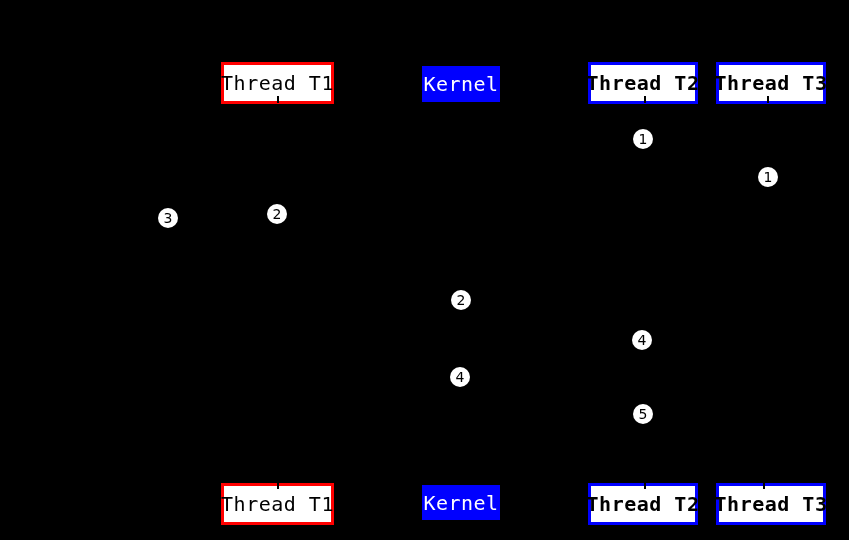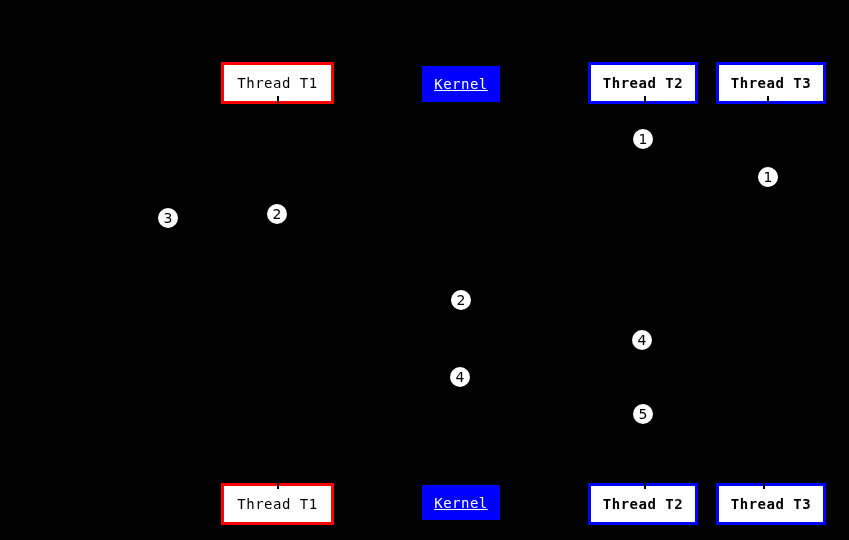--- a/index.html
+++ b/index.html
@@ -10,28 +10,28 @@
     background: var(--bg, #000);
     font-family: "DejaVu Sans Mono", "Liberation Mono", monospace;
     overflow: hidden;
   }
   .box {
     position: absolute;
     box-sizing: border-box;
     display: flex;
     align-items: center;
     justify-content: center;
-    font-size: 14px;
+    font-size: 20px;
     letter-spacing: 0.5px;
     white-space: nowrap;
   }
   .box.white   { background: var(--boxfill, #fff); color: var(--ink, #000); }
   .box.redline { border: 3px solid var(--red, #f00); }
   .box.blueline{ border: 3px solid var(--blue, #00f); font-weight: bold; }
-  .box.kernel  { background: var(--blue, #00f); color: var(--inklight, #fff); text-decoration: underline; }
+  .box.kernel  { background: var(--blue, #00f); color: var(--inklight, #fff); }
 
   
   #t1-top  { left: 221px; top: 62px;  width: 113px; height: 42px; }
   #t2-top  { left: 588px; top: 62px;  width: 110px; height: 42px; }
   #t3-top  { left: 716px; top: 62px;  width: 110px; height: 42px; }
   #t1-bot  { left: 221px; top: 483px; width: 113px; height: 42px; }
   #t2-bot  { left: 588px; top: 483px; width: 110px; height: 42px; }
   #t3-bot  { left: 716px; top: 483px; width: 110px; height: 42px; }
   
   #k-top   { left: 422px; top: 66px;  width: 78px;  height: 36px; }

